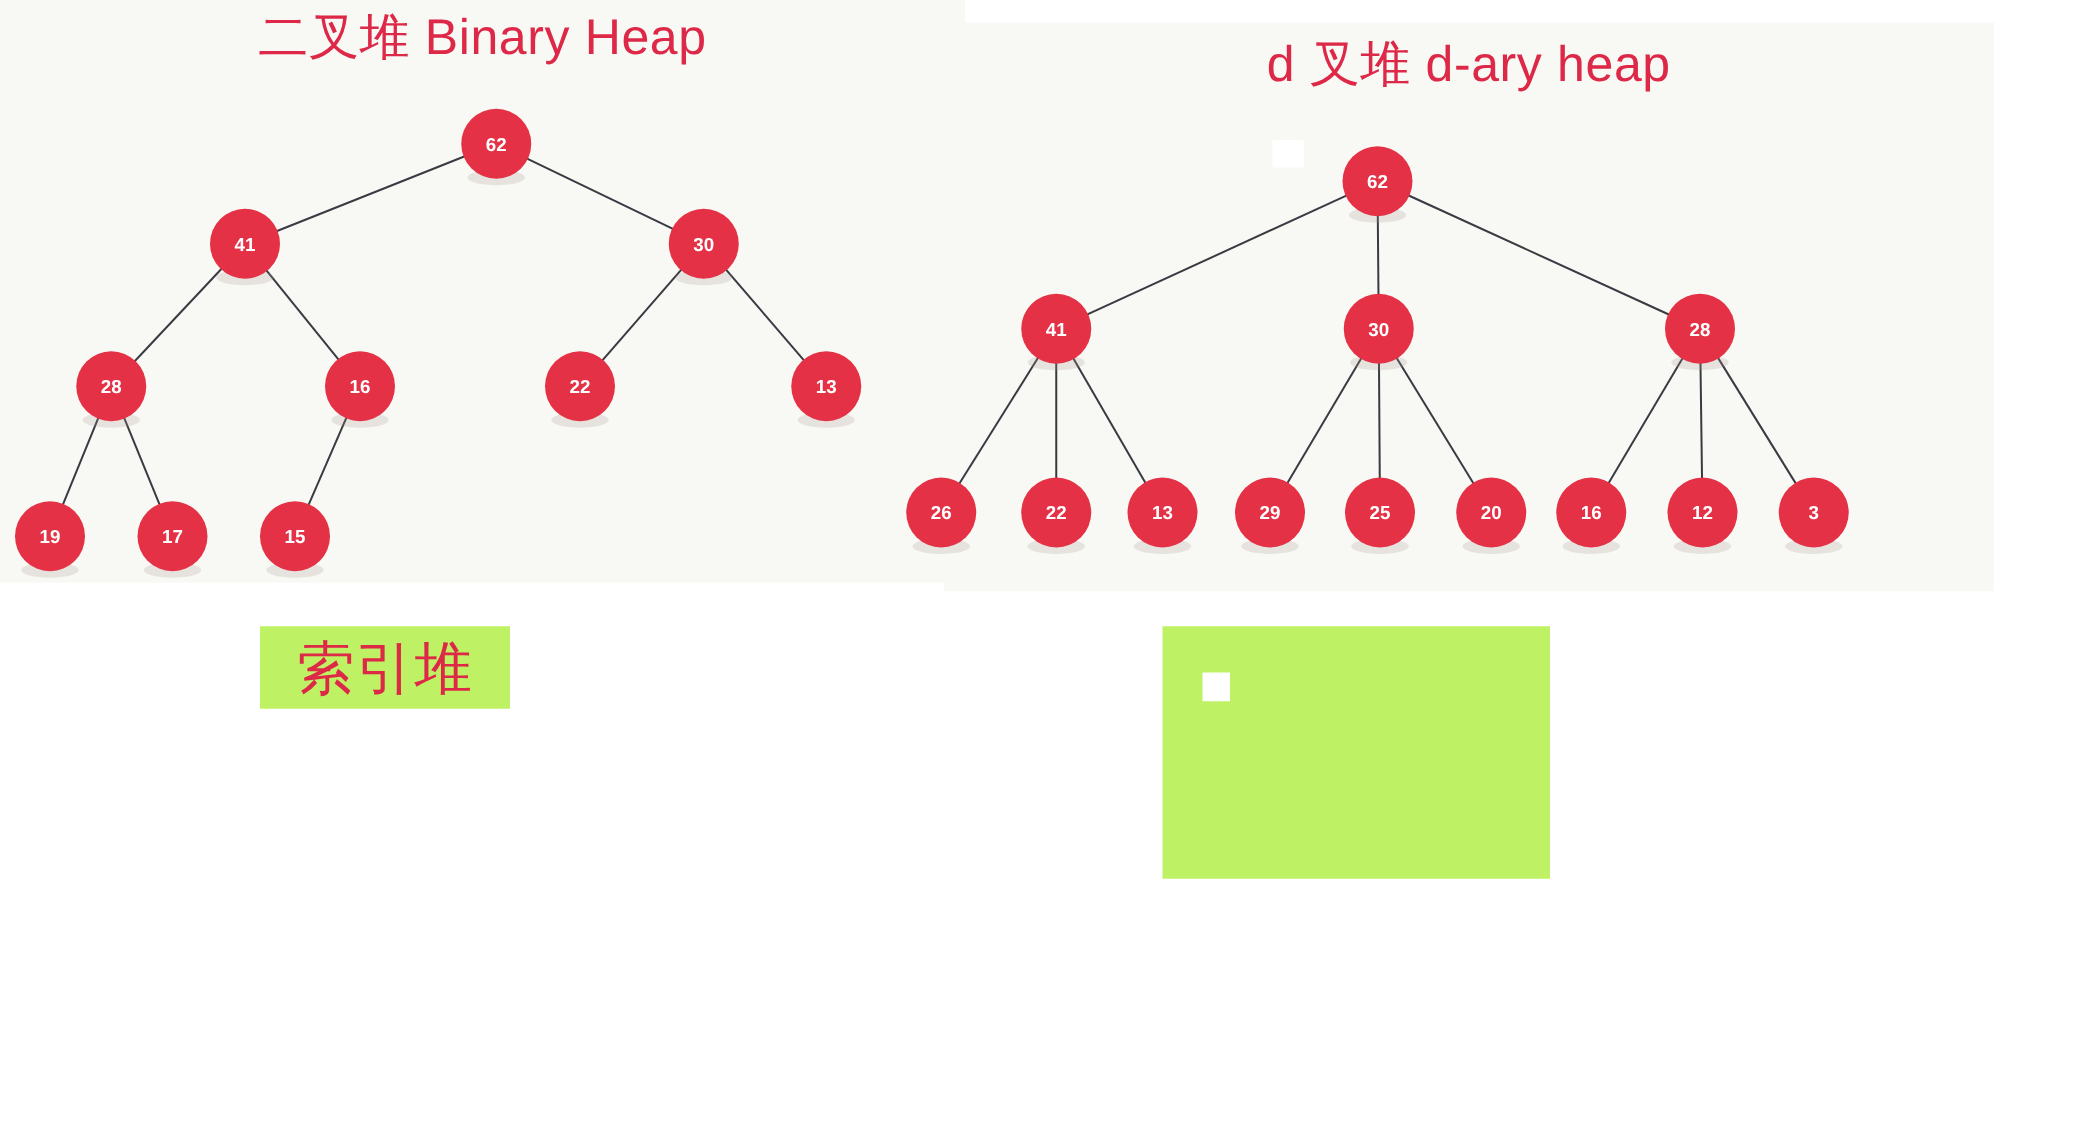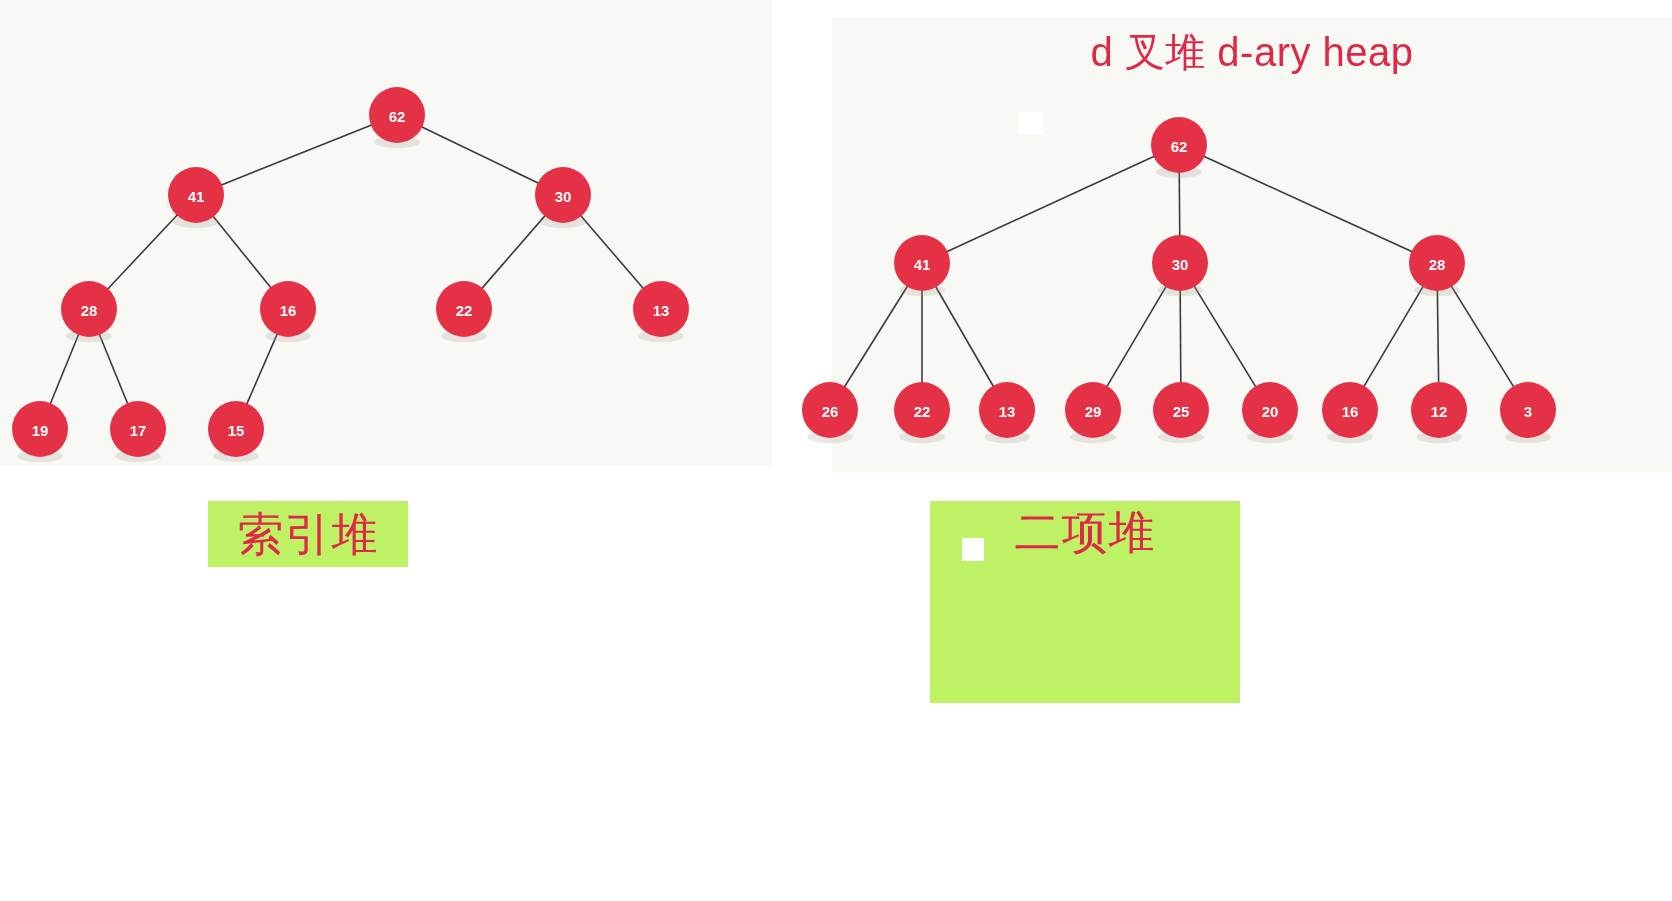--- a/index.html
+++ b/index.html
@@ -21,21 +21,21 @@
   }
 
   #binary-heap-panel {
     left: 0px;
     top: 0px;
     width: 772px;
     height: 466px;
   }
 
   #dary-heap-panel {
-    left: 832px;
+    left: 755px;
     top: 18px;
     width: 840px;
     height: 455px;
   }
 
   .panel-title {
     position: absolute;
     width: 100%;
     text-align: center;
     color: #dd2847;
@@ -140,20 +140,21 @@
     left: 962px;
     top: 538px;
     width: 22px;
     height: 23px;
   }
 </style>
 </head>
 <body>
 
 <div class="panel" id="binary-heap-panel">
+  <div class="panel-title" id="binary-heap-title">二叉堆 Binary Heap</div>
   <svg class="tree-svg" id="binary-heap-svg" viewBox="0 0 772 466">
       <line x1="372.8430645399299" y1="124.6147006806249" x2="220.1569354600701" y2="185.3852993193751" class="edge"></line>
       <line x1="420.4219566887604" y1="126.28768997048694" x2="539.5780433112396" y2="183.71231002951305" class="edge"></line>
       <line x1="178.2064704110118" y1="213.95759227237997" x2="106.79352958898822" y2="290.04240772762" class="edge"></line>
       <line x1="212.32850097473778" y1="215.23314251217508" x2="271.6714990252622" y2="288.7668574878249" class="edge"></line>
       <line x1="545.9521469583976" y1="214.63086107820874" x2="481.0478530416023" y2="289.36913892179126" class="edge"></line>
       <line x1="579.9490438814576" y1="214.7162347192466" x2="644.0509561185424" y2="289.2837652807534" class="edge"></line>
       <line x1="79.17116912779017" y1="333.07060621765675" x2="49.82883087220983" y2="404.92939378234325" class="edge"></line>
       <line x1="98.82883087220983" y1="333.07060621765675" x2="128.17116912779017" y2="404.92939378234325" class="edge"></line>
       <line x1="277.6622066215082" y1="332.85644625805804" x2="246.33779337849182" y2="405.14355374194196" class="edge"></line>
@@ -293,16 +294,15 @@
     </svg>
 </div>
 
 <div class="white-block" id="artifact-block-1"></div>
 
 <div class="text-card" id="index-heap-card">
   <span>索引堆</span>
 </div>
 
 <div class="text-card" id="right-text-card">
-  <div class="line" id="binomial-heap-label">二项堆</div>
 </div>
 
 <div class="white-block" id="artifact-block-2"></div>
 
 </body></html>

